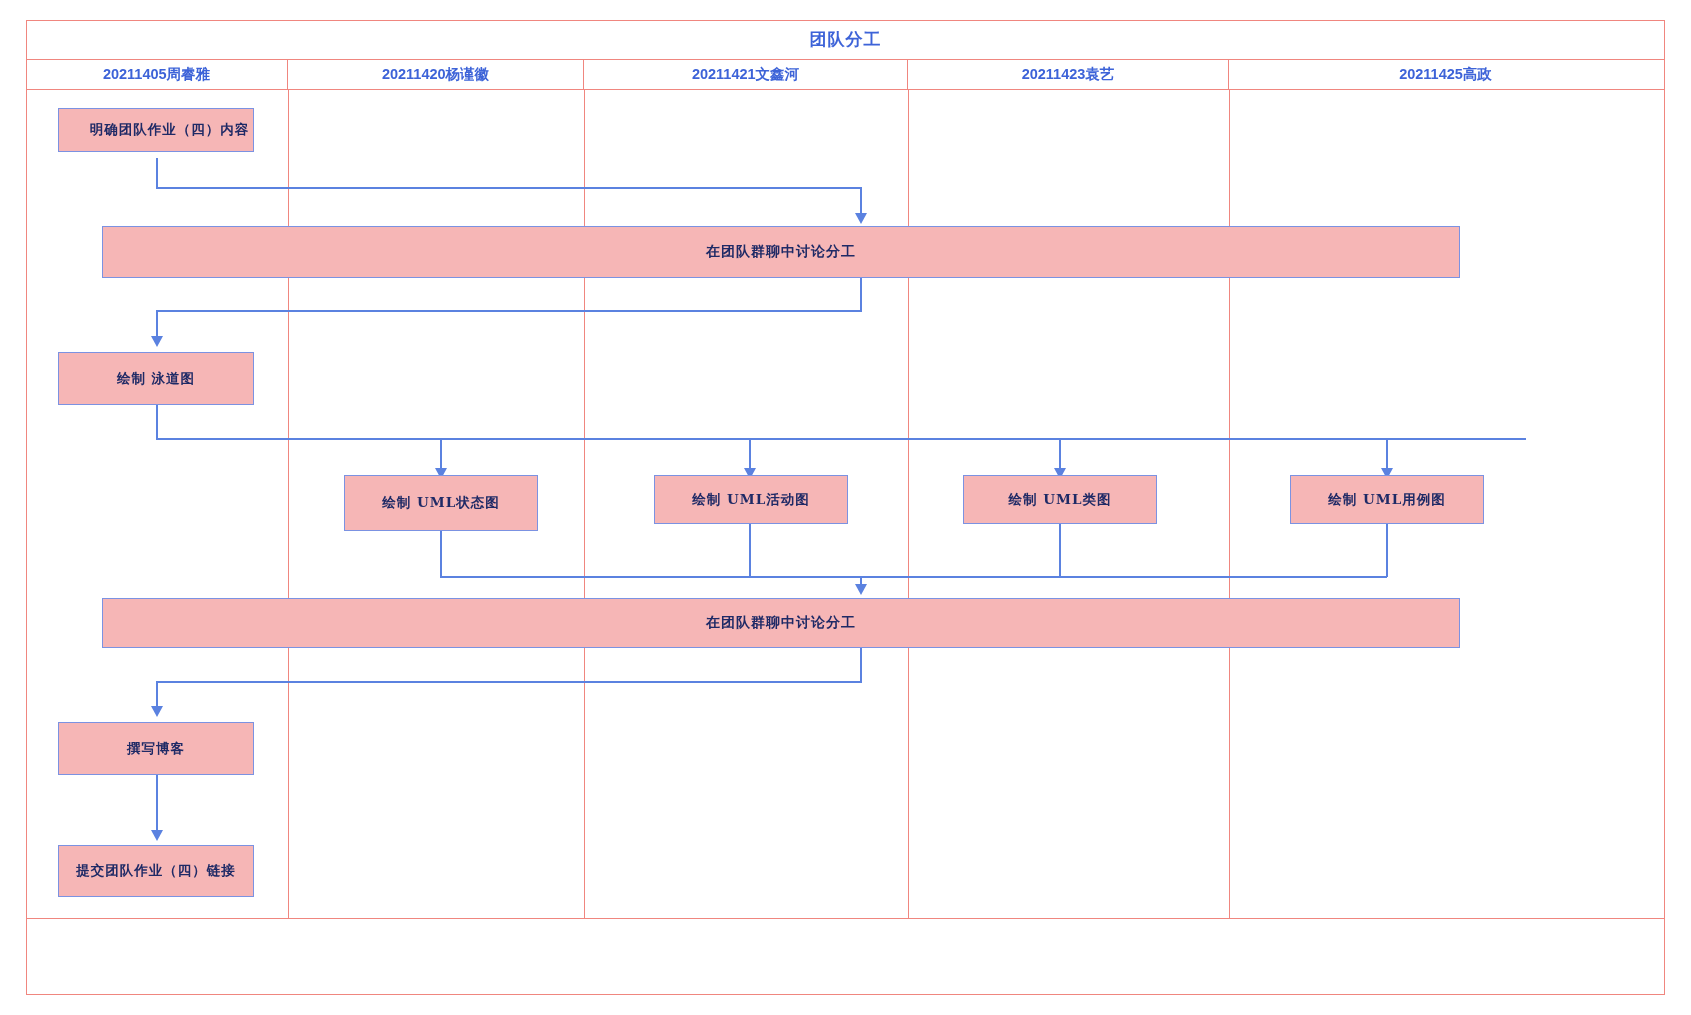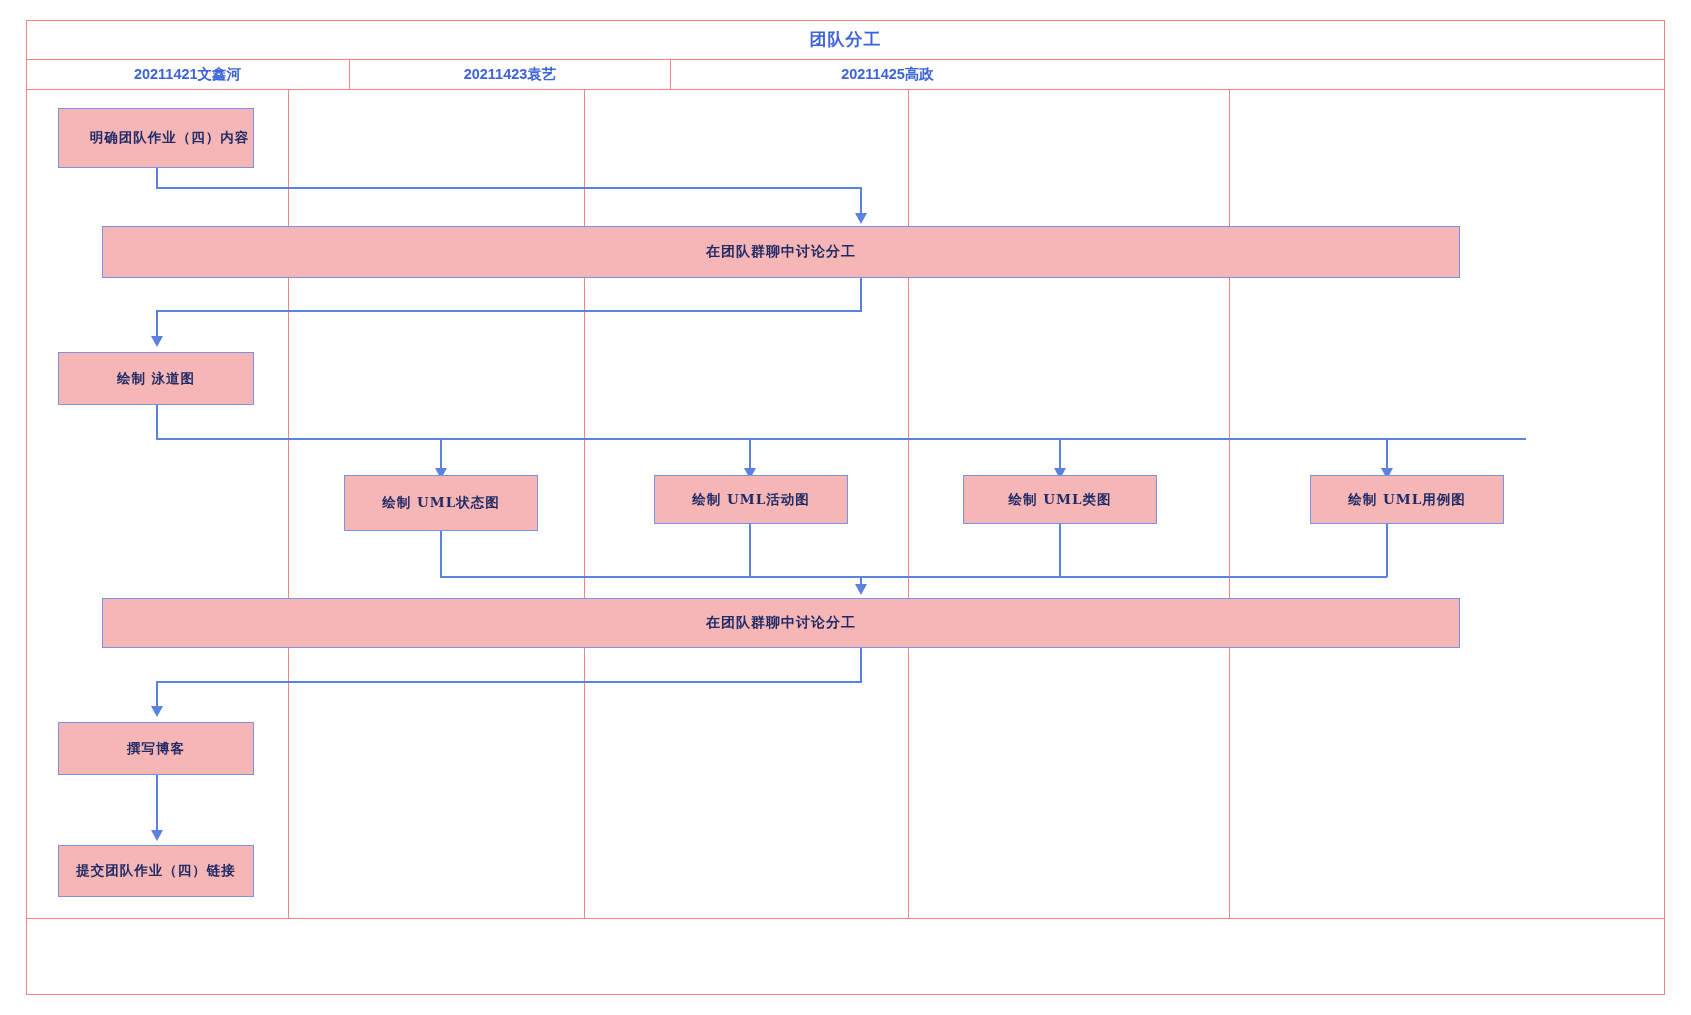--- a/index.html
+++ b/index.html
@@ -52,20 +52,22 @@
 
 <div id="stage">
 
   <div class="frame"></div>
 
   <div class="title-row">
     <span>团队分工</span>
   </div>
 
   <div class="lane-head-row">
+    <div class="lane-head" style="width:262px;">20211405周睿雅</div>
+    <div class="lane-head" style="width:296px;">20211420杨谨徽</div>
     <div class="lane-head" style="width:324px;">20211421文鑫河</div>
     <div class="lane-head" style="width:321px;text-align:center;">20211423袁艺</div>
     <div class="lane-head" style="width:433px;">20211425高政</div>
   </div>
 
   <div class="lane-sep" style="left:288px;"></div>
   <div class="lane-sep" style="left:584px;"></div>
   <div class="lane-sep" style="left:908px;"></div>
   <div class="lane-sep" style="left:1229px;"></div>
   <div class="lane-bottom"></div>
@@ -101,33 +103,33 @@
   <div class="arrow" style="left:855px;top:584px;"></div>
 
   <div class="ln v" style="left:860px;top:648px;height:35px;"></div>
   <div class="ln h" style="left:156px;top:681px;width:706px;"></div>
   <div class="ln v" style="left:156px;top:681px;height:27px;"></div>
   <div class="arrow" style="left:151px;top:706px;"></div>
 
   <div class="ln v" style="left:156px;top:775px;height:57px;"></div>
   <div class="arrow" style="left:151px;top:830px;"></div>
 
-  <div class="node" style="left:58px;top:108px;width:196px;height:60px;padding-left:27px;">明确团队作业（四）内容</div>
+  <div class="node" style="left:58px;top:108px;width:196px;height:44px;padding-left:27px;">明确团队作业（四）内容</div>
 
   <div class="node wide" style="left:102px;top:226px;width:1358px;height:52px;">在团队群聊中讨论分工</div>
 
   <div class="node" style="left:58px;top:352px;width:196px;height:53px;">绘制 泳道图</div>
 
   <div class="node" style="left:344px;top:475px;width:194px;height:56px;">绘制 UML状态图</div>
 
   <div class="node" style="left:963px;top:475px;width:194px;height:49px;">绘制 UML类图</div>
 
   <div class="node" style="left:654px;top:475px;width:194px;height:49px;">绘制 UML活动图</div>
 
-  <div class="node" style="left:1290px;top:475px;width:194px;height:49px;margin-left:20px;">绘制 UML用例图</div>
+  <div class="node" style="left:1290px;top:475px;width:194px;height:49px;">绘制 UML用例图</div>
 
   <div class="node wide" style="left:102px;top:598px;width:1358px;height:50px;">在团队群聊中讨论分工</div>
 
   <div class="node" style="left:58px;top:722px;width:196px;height:53px;">撰写博客</div>
 
   <div class="node" style="left:58px;top:845px;width:196px;height:52px;">提交团队作业（四）链接</div>
 
 </div>
 
 </body></html>

